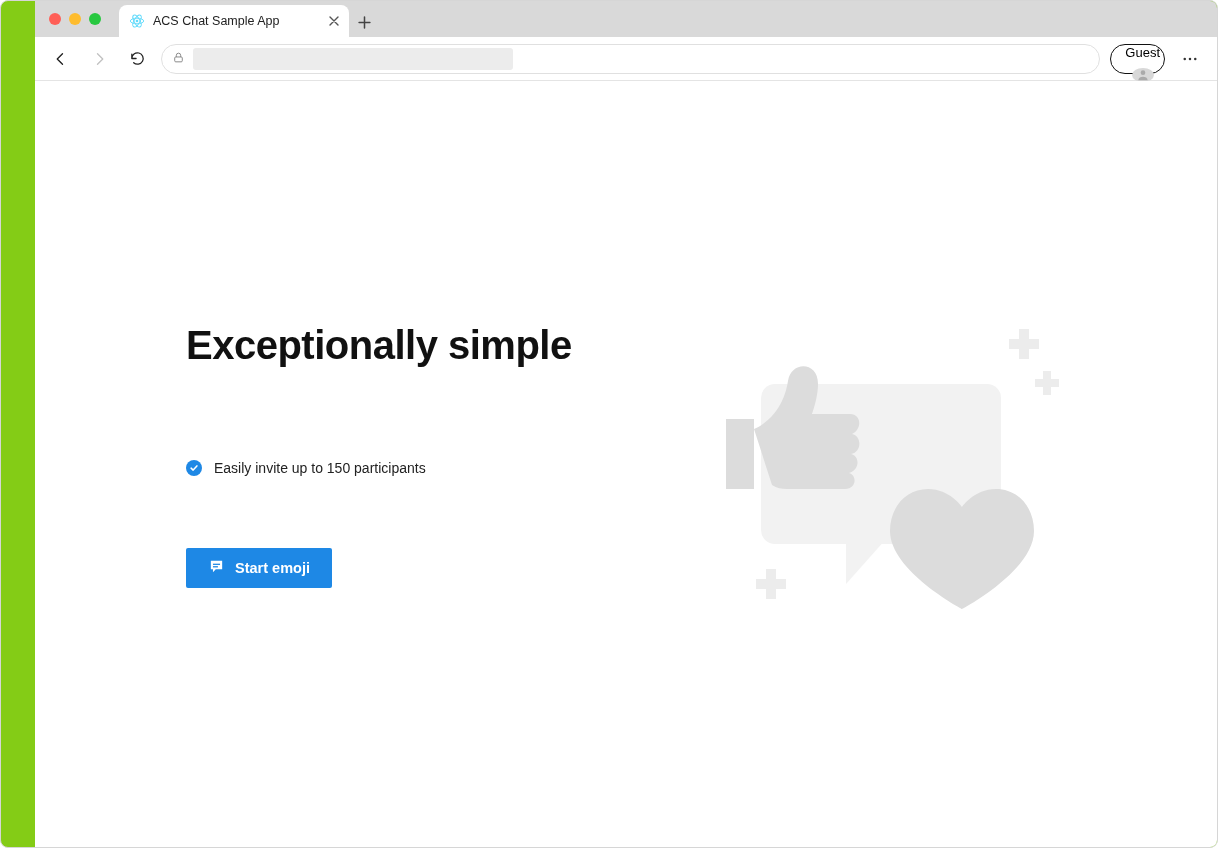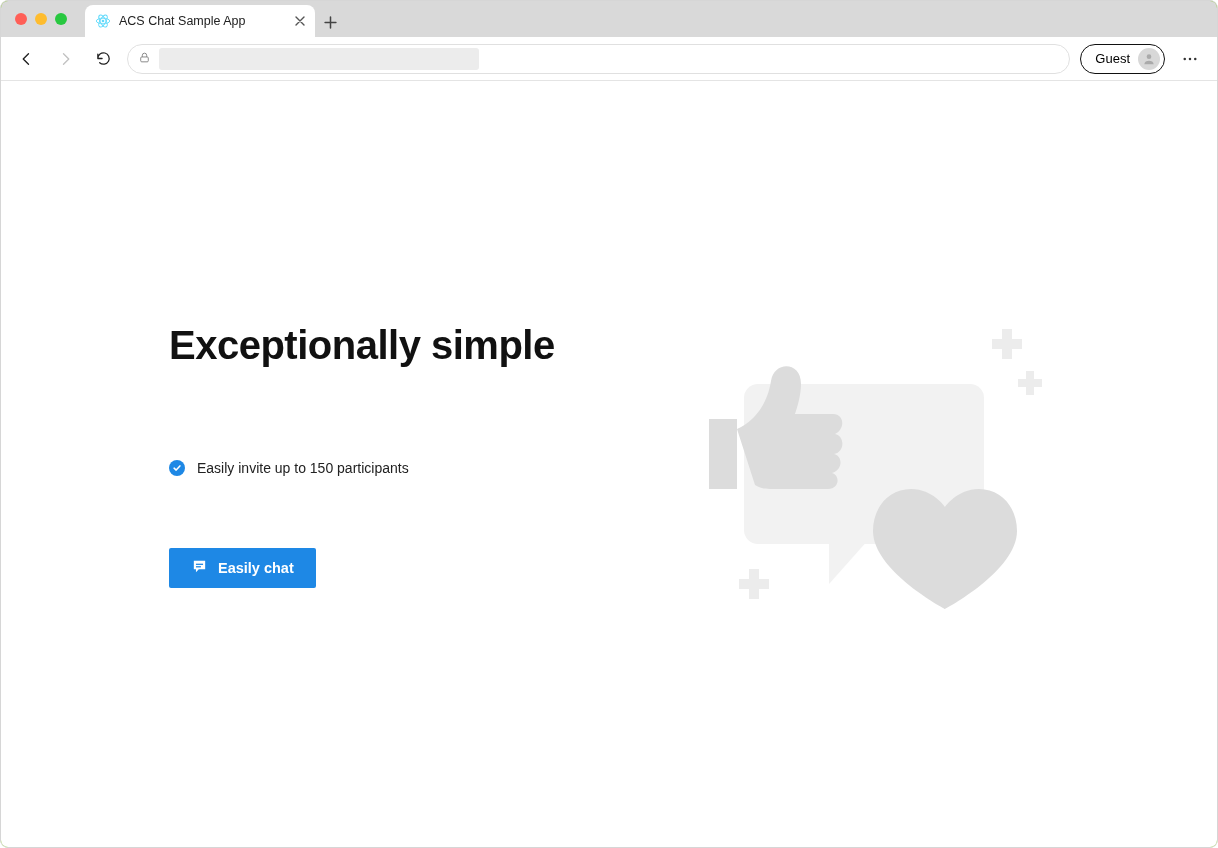--- a/index.html
+++ b/index.html
@@ -6,20 +6,21 @@
   html, body { width: 1218px; height: 848px; font-family: -apple-system, BlinkMacSystemFont, "Segoe UI", Helvetica, Arial, sans-serif; }
   body { background: #fff; }
 
   
   .browser-chrome {
     width: 100%;
     border: 1px solid #d6d6d6;
     border-radius: 8px;
     overflow: hidden;
     background: #84cc16;
+    padding-left: 34px;
   }
   .tabbar {
     height: 36px;
     background: #d9d9d9;
     display: flex;
     align-items: flex-end;
     padding-left: 10px;
   }
   .traffic-lights {
     display: flex;
@@ -58,21 +59,21 @@
     align-items:center;
     padding: 0 12px;
     gap: 10px;
   }
   .nav-btn { width:28px; height:28px; display:flex; align-items:center; justify-content:center; color:#333; cursor:pointer; border-radius:4px; }
   .nav-btn.disabled { color:#b8b8b8; cursor:default; }
   .addrwrap { flex:1; display:flex; align-items:center; height:30px; background:#fff; border:1px solid #e0e0e0; border-radius:15px; padding:0 4px 0 10px; gap:8px; }
   .lock { color:#777; }
   .addr-input { flex:0 0 320px; height:22px; border:none; outline:none; background:#ececec; border-radius:3px; padding:0 6px; font-size:13px; color:#333; }
   .addr-rest { flex:1; }
-  .profile-pill { display:flex; align-items:center; gap:8px; border:1px solid #111; border-radius:16px; height:30px; padding:0 4px 0 14px; font-size:13px; cursor:pointer; }
+  .profile-pill { display:flex; align-items:center; gap:8px; border:1px solid #111; border-radius:16px; height:30px; padding:0 4px 0 14px; font-size:13px; cursor:pointer;flex-direction:column; }
   .profile-pill .avatar { width:22px; height:22px; border-radius:50%; background:#d8d8d8; display:flex; align-items:center; justify-content:center; }
   .menu-btn { width:30px; height:30px; display:flex; align-items:center; justify-content:center; cursor:pointer; }
 
   
   .viewport {
     height: calc(848px - 36px - 44px - 2px);
     width:100%;
     background:#fff;
     position:relative;
     overflow:hidden;
@@ -214,21 +215,21 @@
           </ul>
 
           <button class="start-btn">
             <span>
               <svg width="17" height="17" viewBox="0 0 24 24">
                   <path d="M4 4 h16 v12 h-9 l-4 4 v-4 h-3 z" fill="#fff"></path>
                   <rect x="7" y="8" width="10" height="1.8" fill="#1e88e5"></rect>
                   <rect x="7" y="11.5" width="7" height="1.8" fill="#1e88e5"></rect>
                 </svg>
             </span>
-            <span>Easily chat</span>
+            <span>Start emoji</span>
           </button>
         </div>
 
         <div class="right">
           <div class="illus">
             <svg viewBox="0 0 400 330">
 
               <g fill="#f2f2f2">
                 <rect x="95" y="95" width="240" height="160" rx="14"></rect>
                 <path d="M180 250 l0 45 l40 -45 z"></path>

